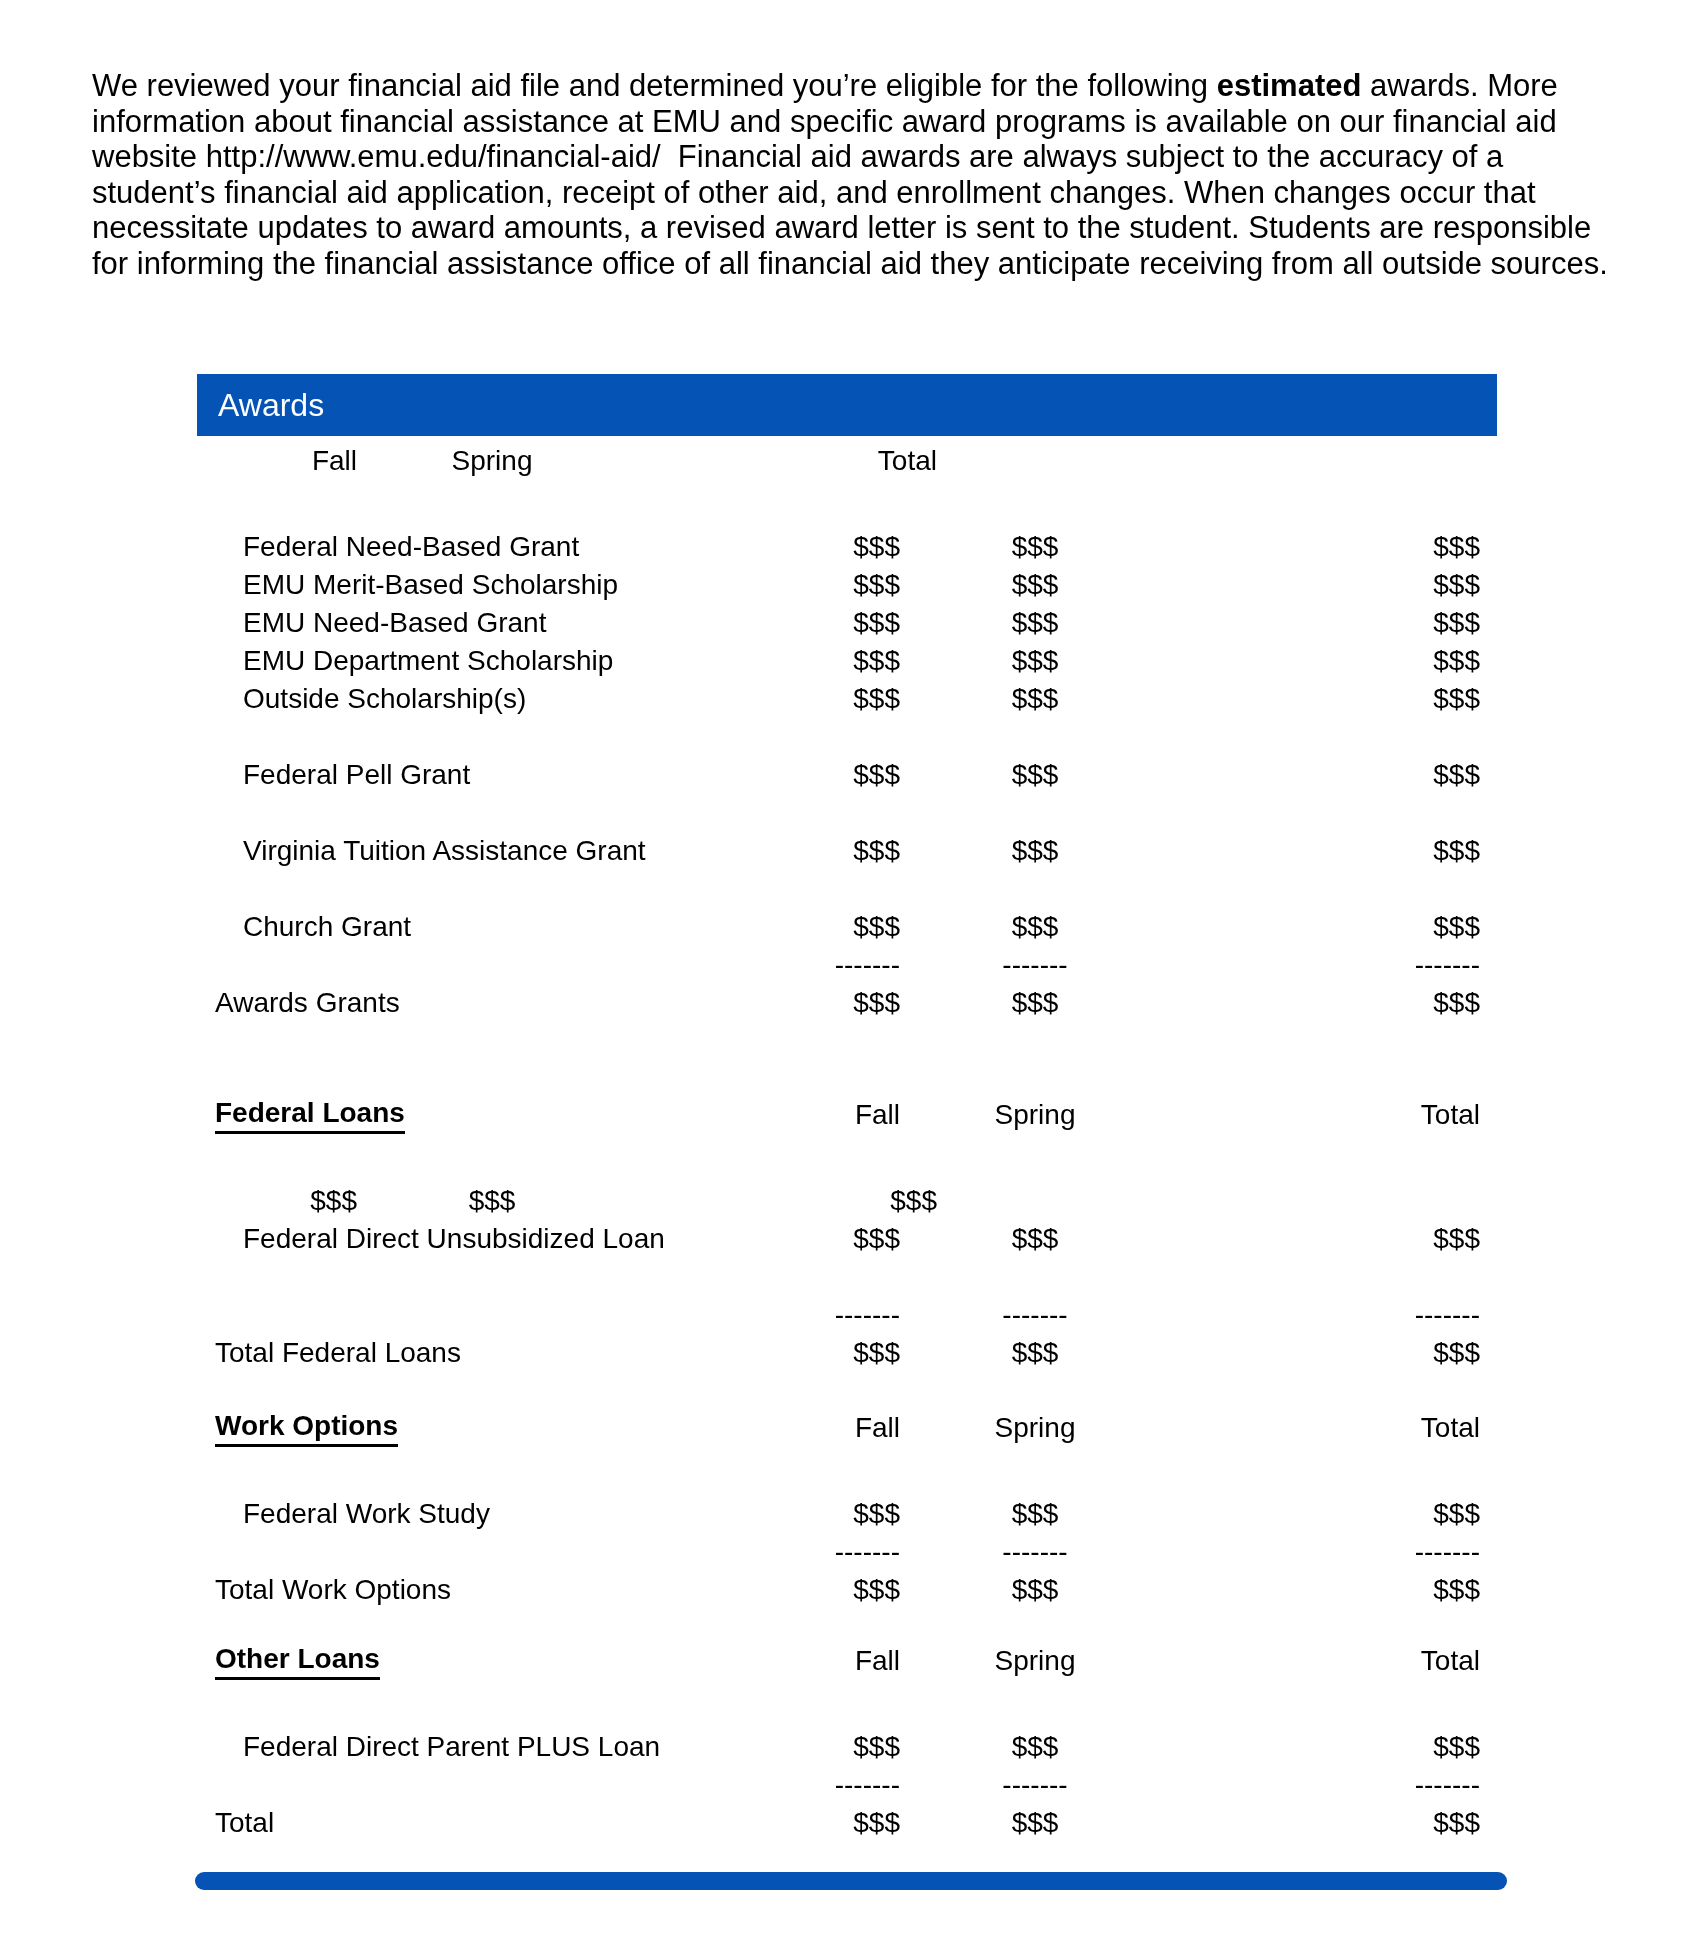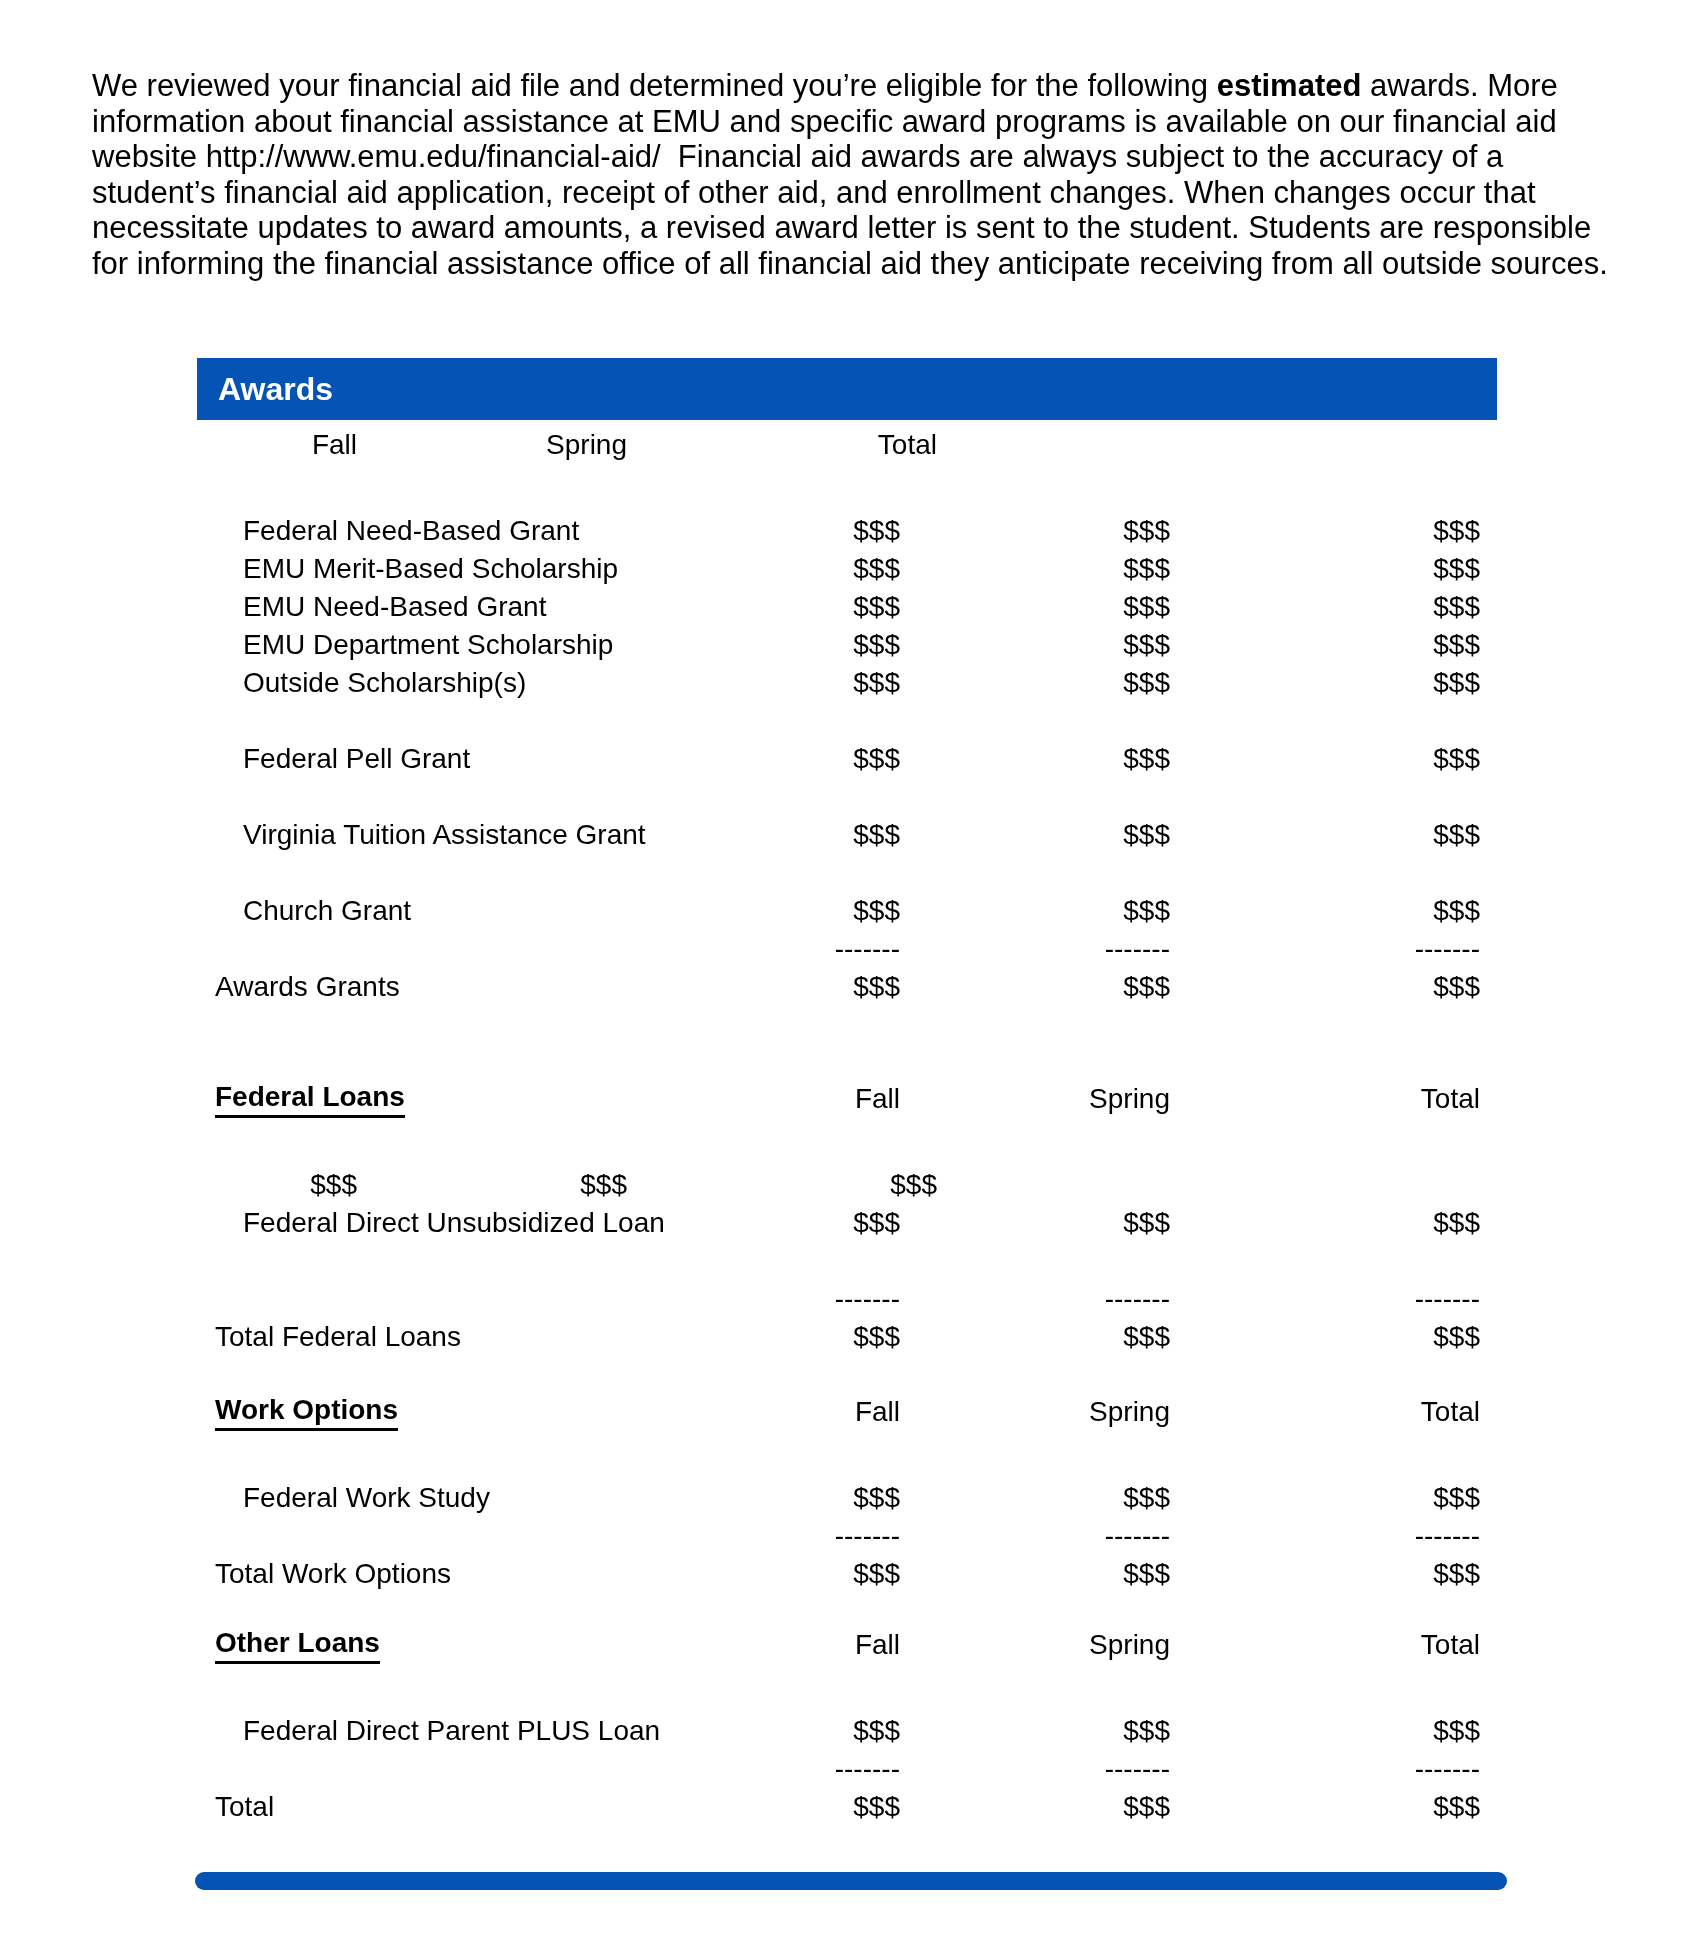--- a/index.html
+++ b/index.html
@@ -8,33 +8,33 @@
     font-family:"Liberation Sans", sans-serif; color:#000; overflow:hidden;
   }
   
   .intro{position:absolute; left:92px; top:68px; margin:0;}
   .intro-line{font-size:31px; line-height:35.5px; white-space:pre;}
   .intro-line b{font-weight:bold;}
   
   .panel{position:absolute; left:197px; top:358px; width:1300px;}
   .panel-header{
     height:62px; background:#0553b4; color:#ffffff; display:flex; align-items:center;
-    padding-left:21px; box-sizing:border-box; font-size:32px; font-weight:bold;
+    padding-left:21px; box-sizing:border-box; font-size:32px; font-weight:normal;margin-top:16px;
   }
   .panel-body{padding-top:6px;}
   .row{display:flex; align-items:center; height:38px; font-size:28px; padding-right:17px; box-sizing:border-box;}
   .row.gap-row{height:38px;}
   .cell-label{flex:1; padding-left:46px; white-space:nowrap;}
   .row.header-row .cell-label, .row.total-row .cell-label{padding-left:18px;}
   .row.header-row{margin-bottom:10px;}
   .section-name{
     font-weight:bold; display:inline-block; border-bottom:3px solid #000; padding-bottom:2px;
   }
   .cell-val{text-align:right; white-space:nowrap;}
-  .cell-fall{width:160px;} .cell-spring{width:270px;} .cell-total{width:310px;}
+  .cell-fall{width:160px;} .cell-spring{width:270px;text-align:center;} .cell-total{width:310px;}
   .section.s2{margin-top:74px;} .section.s3{margin-top:37px;} .section.s4{margin-top:33px;}
   
   .bottom-bar{
     position:absolute; left:195px; top:1872px; width:1312px; height:18px;
     background:#0553b4; border-radius:9px;
   }
 </style>
 </head>
 <body>
 

